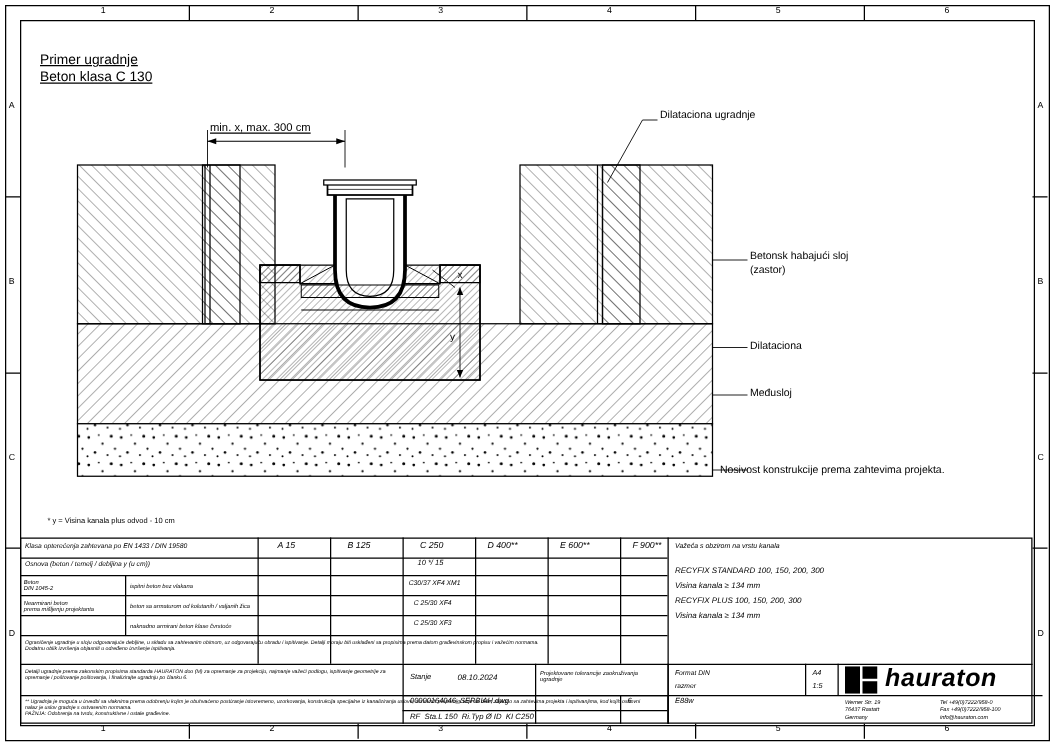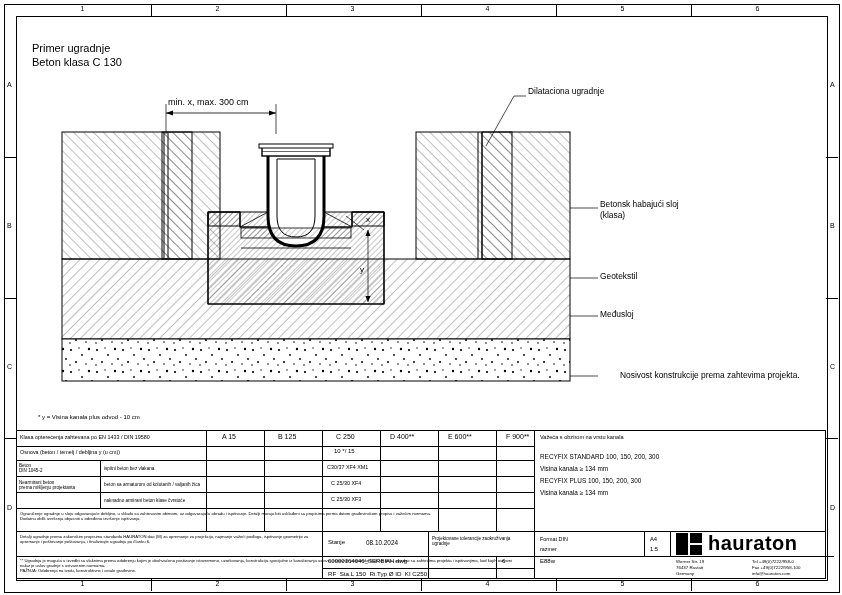--- a/index.html
+++ b/index.html
@@ -1,20 +1,20 @@
 <!DOCTYPE html>
 <html><head>
 <meta charset="utf-8">
 <style>
   html,body{margin:0;padding:0;background:#ffffff;}
   body{width:842px;height:595px;font-family:"Liberation Sans",sans-serif;color:#000;}
   #sheet{position:relative;width:842px;height:595px;overflow:hidden;}
-  .abs{position:absolute;}
+  .abs{position:absolute;font-style:italic;}
   .ln{position:absolute;background:#000;}
-  .txt{position:absolute;font-size:9px;line-height:11px;white-space:pre;}
+  .txt{position:absolute;font-size:9px;line-height:11px;white-space:pre;text-decoration:underline;}
   .tiny{position:absolute;font-size:4.3px;line-height:5.2px;white-space:pre;}
   .tiny6{position:absolute;font-size:6px;line-height:7px;white-space:pre;}
   .border-outer{position:absolute;left:4px;top:4px;width:834px;height:587px;border:1px solid #000;}
   .border-inner{position:absolute;left:16px;top:16px;width:810px;height:563px;border:1px solid #000;}
   .colnum{position:absolute;font-size:7px;color:#000;}
   .rownum{position:absolute;font-size:7px;color:#000;}
   .drawbox{position:absolute;left:16px;top:16px;width:810px;height:410px;}
   svg{display:block;}
   .leadtxt{position:absolute;font-size:8.4px;line-height:11px;white-space:pre;}
   .logo{font-family:"Liberation Sans",sans-serif;font-weight:bold;font-size:20px;letter-spacing:0.5px;}
@@ -157,24 +157,24 @@
     </svg>
   </div>
 
   <div class="txt" style="left:32px;top:43px;font-size:11px;">Primer ugradnje</div>
   <div class="txt" style="left:32px;top:57px;font-size:11px;">Beton klasa C 130</div>
 
   <div class="txt" style="left:168px;top:97px;font-size:9px;">min. x, max. 300 cm</div>
 
   <div class="leadtxt" style="left:528px;top:86px;">Dilataciona ugradnje</div>
   <div class="leadtxt" style="left:600px;top:199px;">Betonsk habajući sloj
-(klasa)</div>
-  <div class="leadtxt" style="left:600px;top:271px;">Geotekstil</div>
+(zastor)</div>
+  <div class="leadtxt" style="left:600px;top:271px;">Dilataciona</div>
   <div class="leadtxt" style="left:600px;top:309px;">Međusloj</div>
-  <div class="leadtxt" style="left:620px;top:370px;">Nosivost konstrukcije prema zahtevima projekta.</div>
+  <div class="leadtxt" style="left:576px;top:370px;">Nosivost konstrukcije prema zahtevima projekta.</div>
 
   <div class="tiny6" style="left:38px;top:414px;">* y = Visina kanala plus odvod - 10 cm</div>
 
   <div class="abs" style="left:16px;top:430px;width:810px;height:149px;">
 
     <div style="position:absolute;left:0;top:0;width:810px;height:149px;border:1px solid #000;box-sizing:border-box;"></div>
 
     <div class="ln" style="left:190px;top:0;width:1px;height:101px;"></div>
     <div class="ln" style="left:248px;top:0;width:1px;height:101px;"></div>
     <div class="ln" style="left:306px;top:0;width:1px;height:101px;"></div>

